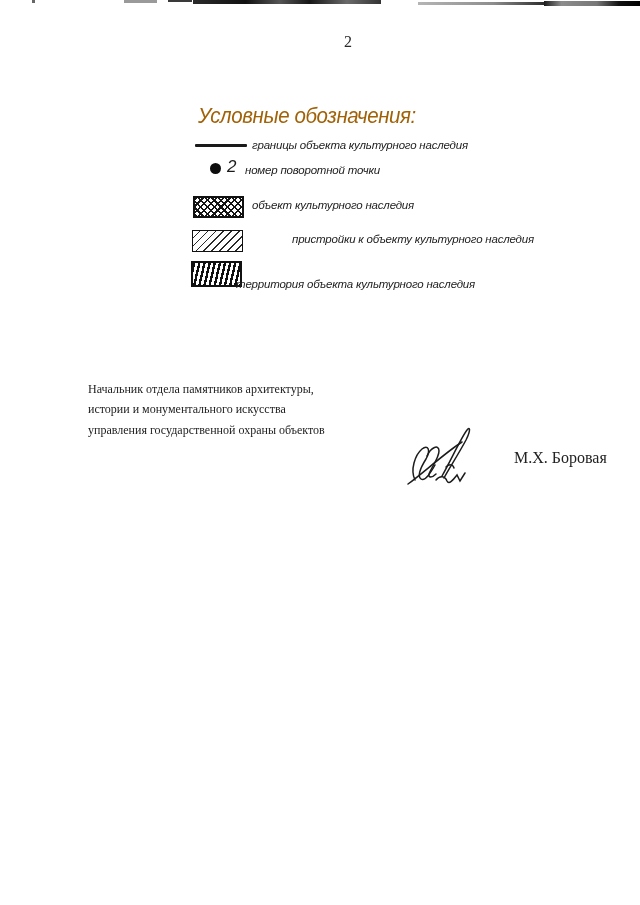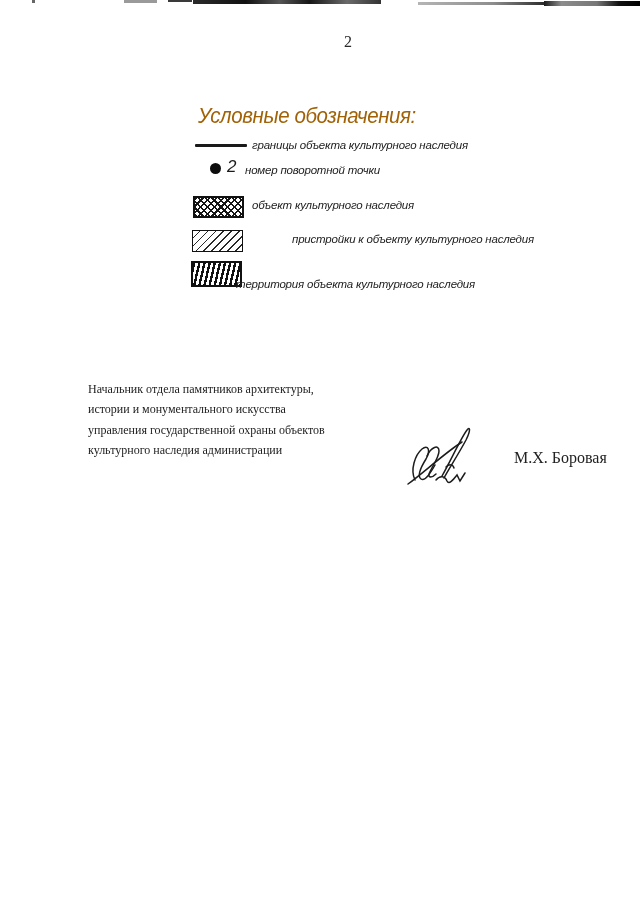--- a/index.html
+++ b/index.html
@@ -172,21 +172,20 @@
     <div class="legend-label lbl-4">пристройки к объекту культурного наследия</div>
 
     <div class="swatch swatch-steep"></div>
     <div class="legend-label lbl-5">территория объекта культурного наследия</div>
   </div>
 
   <div class="signoff-text">
     <div class="signoff-line">Начальник отдела памятников архитектуры,</div>
     <div class="signoff-line">истории и монументального искусства</div>
     <div class="signoff-line">управления государственной охраны объектов</div>
-    <div class="signoff-line">культурного наследия администрации</div>
   </div>
 
   <svg class="signature-svg" width="80" height="74" viewBox="0 0 80 74" fill="none">
     <g stroke="#1c1c1c" stroke-width="1.5" stroke-linecap="round" fill="none">
 
       <path d="M40,56 C48,42 60,16 65,10 C68,6 69,10 64,20 C56,35 46,50 42,58"></path>
 
       <path d="M13,60 C8,50 13,35 20,29 C26,24 29,30 24,39 C19,47 15,56 19,59 C23,62 29,52 33,45"></path>
       <path d="M25,36 C29,27 37,24 37,31 C37,38 29,48 27,54 C26,58 30,58 34,54"></path>
 

